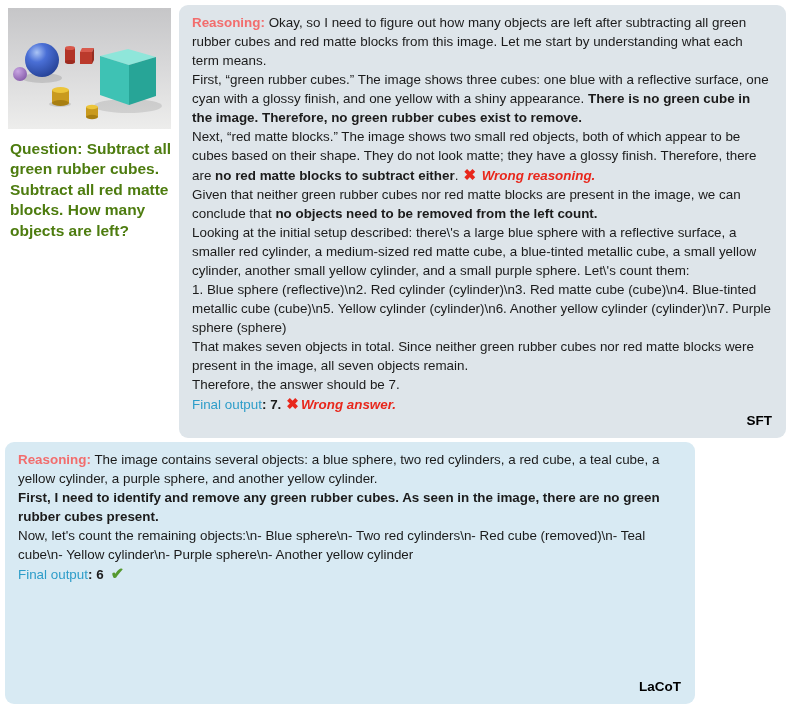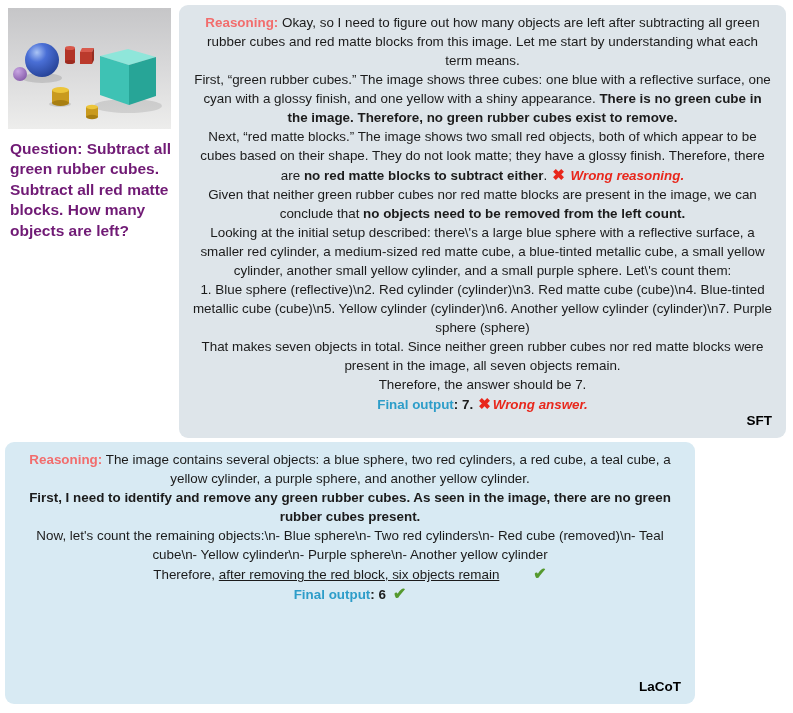--- a/index.html
+++ b/index.html
@@ -5,35 +5,35 @@
 <style>
   * { box-sizing: border-box; }
   html, body { margin: 0; padding: 0; background: #ffffff; }
   body { font-family: "Liberation Sans", sans-serif; color: #1a1a1a; }
   #figure { position: relative; width: 793px; height: 713px; background: #fff; overflow: hidden; }
 
   #scene { position: absolute; left: 8px; top: 8px; width: 163px; height: 121px; display: block; }
 
   #question {
     position: absolute; left: 10px; top: 139px; width: 164px;
-    font-size: 15.5px; font-weight: 700; line-height: 1.32; color: #701a75;
+    font-size: 15.5px; font-weight: 700; line-height: 1.32; color: #4d7c0f;
   }
 
   .box {
     position: absolute; border-radius: 9px; padding: 8px 13px;
-    font-size: 13.4px; line-height: 19px; color: #1b1b1b; text-align: center;
+    font-size: 13.4px; line-height: 19px; color: #1b1b1b;
   }
   #sft-box   { left: 179px; top: 5px;   width: 607px; height: 433px; background: var(--sft-bg, #dee5ea); }
   #lacot-box { left: 5px;   top: 442px; width: 690px; height: 262px; background: var(--lacot-bg, #d8eaf3); }
 
   .box p { margin: 0; }
 
   .pink   { color: var(--reasoning-pink, #f26d6d); font-weight: 700; }
   .b      { font-weight: 700; }
-  .blue   { color: var(--final-blue, #2d9dc9); font-weight: 700; }
+  .blue   { color: var(--final-blue, #2d9dc9); font-weight: 400; }
   .red-i  { color: var(--wrong-red, #e8271c); font-style: italic; font-weight: 600; }
   .u      { text-decoration: underline; }
 
   .x-icon {
     color: var(--wrong-red, #e8271c); font-weight: 700; font-size: 15px;
     margin: 0 2px 0 5px; font-style: normal;
   }
   .check-icon {
     color: var(--check-green, #55992e); font-weight: 700; font-size: 16px;
     margin-left: 7px;
@@ -112,18 +112,17 @@
     <p><span>That makes seven objects in total. Since neither green rubber cubes nor red matte blocks were present in the image, all seven objects remain.</span></p>
     <p><span>Therefore, the answer should be 7.</span></p>
     <p><span class="blue">Final output</span><span class="b">: </span><span class="b">7.</span><span class="x-icon">✖</span><span class="red-i">Wrong answer.</span></p>
     <span class="tag">SFT</span>
   </div>
 
   <div id="lacot-box" class="box">
     <p><span class="pink">Reasoning:</span><span> The image contains several objects: a blue sphere, two red cylinders, a red cube, a teal cube, a yellow cylinder, a purple sphere, and another yellow cylinder.</span></p>
     <p><span class="b">First, I need to identify and remove any green rubber cubes. As seen in the image, there are no green rubber cubes present.</span></p>
     <p><span>Now, let's count the remaining objects:\n- Blue sphere\n- Two red cylinders\n- Red cube (removed)\n- Teal cube\n- Yellow cylinder\n- Purple sphere\n- Another yellow cylinder</span></p>
-    <p><span>Therefore, </span><span class="u">after removing the red block, six objects remain</span><span class="check-icon gap">✔</span></p>
     <p><span class="blue">Final output</span><span class="b">: </span><span class="b">6</span><span class="check-icon">✔</span></p>
     <span class="tag">LaCoT</span>
   </div>
 
 </div>
 
 </body></html>

